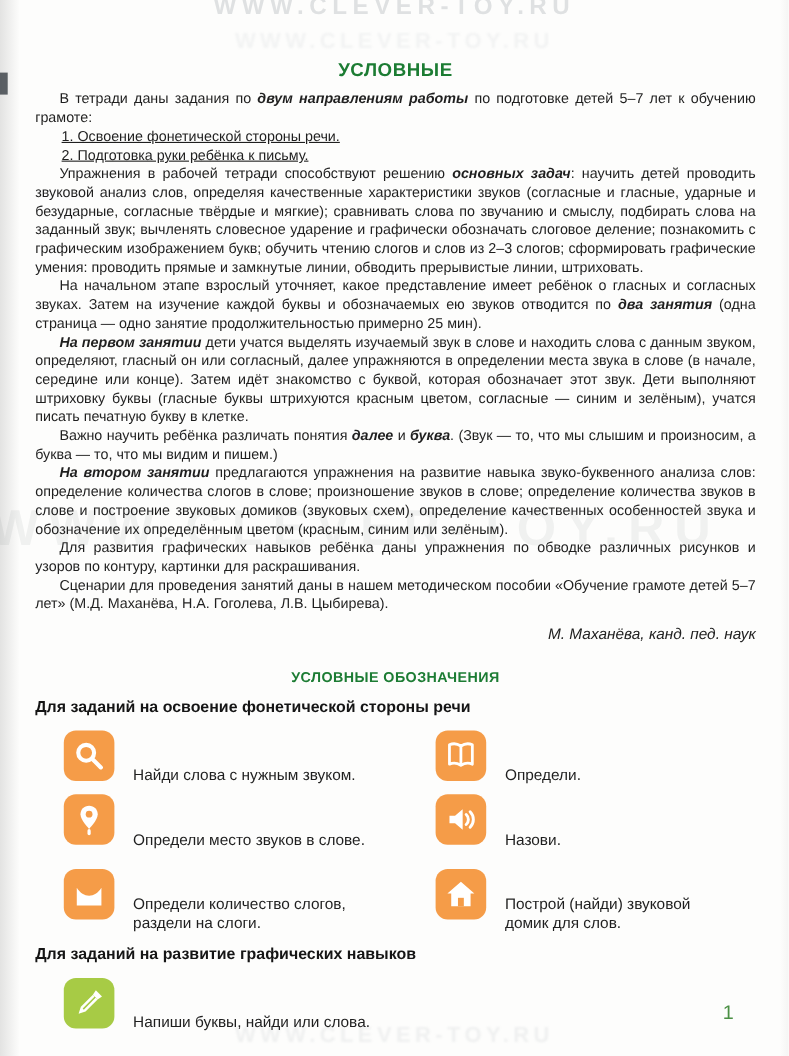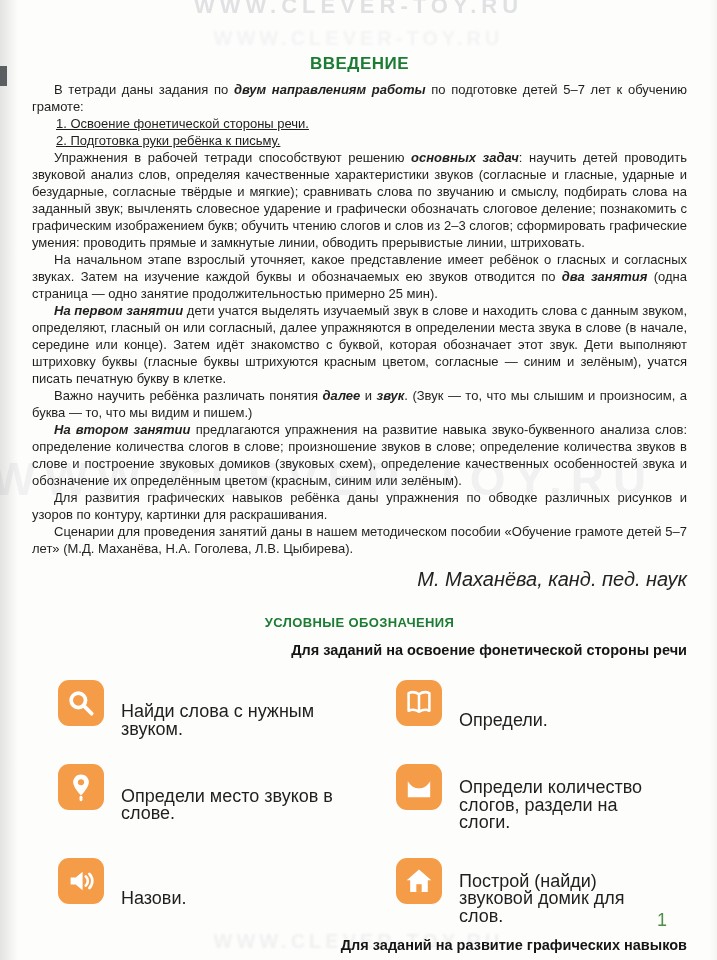--- a/index.html
+++ b/index.html
@@ -47,69 +47,69 @@
   }
   .para {
     margin: 0; text-align: justify;
     font-size: 13px; line-height: 17px;
     text-indent: 22px;
   }
   .para.list { text-indent: 0; padding-left: 24px; text-align: left; text-decoration: underline; }
   .seg-bi { font-weight: 700; font-style: italic; }
   .signature {
     margin: 11px 0 0 0; text-align: right;
-    font-size: 20px; font-style: italic; color: #222;
+    font-size: 14px; font-style: italic; color: #222;
   }
   .legend-title {
     margin: 24px 0 0 0; text-align: center;
     font-size: 13px; font-weight: 700; color: #1c7c33; letter-spacing: 0.4px;
   }
   .legend-subheading {
-    margin: 12px 0 0 0; text-align: right;
+    margin: 12px 0 0 0; text-align: left;
     font-size: 14.5px; font-weight: 700; color: #151515;
   }
   .legend-grid {
     margin-top: 9px; padding: 0 20px 0 26px;
     display: grid; grid-template-columns: 332px 1fr; column-gap: 6px; row-gap: 5px;
   }
   .legend-item { display: flex; align-items: center; gap: 17px; min-height: 48px; }
   .icon-tile {
     flex: 0 0 auto; width: 46px; height: 46px; border-radius: 11px;
     display: flex; align-items: center; justify-content: center;
   }
   .icon-tile svg { width: 32px; height: 32px; display: block; }
-  .legend-label { font-size: 18px; line-height: 17.5px; max-width: 236px; color: #1f1f1f; margin-top: 36px; }
+  .legend-label { font-size: 14px; line-height: 17.5px; max-width: 236px; color: #1f1f1f; margin-top: 36px; }
   .page-number {
     position: absolute; top: 910px; right: 50px;
     font-size: 18px; color: #4b9044; font-weight: 400;
   }
 </style>
 </head>
 <body>
 
 <div class="edge-shade-left"></div>
 <div class="edge-shade-right"></div>
 <div class="scan-artifact"></div>
 
 <div class="watermark wm-top">WWW.CLEVER-TOY.RU</div>
 <div class="watermark wm-top2">WWW.CLEVER-TOY.RU</div>
 <div class="watermark wm-mid">WWW.CLEVER-TOY.RU</div>
 <div class="watermark wm-bottom">WWW.CLEVER-TOY.RU</div>
 
 <div class="content">
 
-  <h1 class="main-title">ВВЕДЕНИЕ</h1>
+  <h1 class="main-title">УСЛОВНЫЕ</h1>
 
   <p class="para"><span>В тетради даны задания по </span><span class="seg-bi">двум направлениям работы</span><span> по подготовке детей 5–7 лет к обучению грамоте:</span></p>
   <p class="para list"><span>1. Освоение фонетической стороны речи.</span></p>
   <p class="para list"><span>2. Подготовка руки ребёнка к письму.</span></p>
   <p class="para"><span>Упражнения в рабочей тетради способствуют решению </span><span class="seg-bi">основных задач</span><span>: научить детей проводить звуковой анализ слов, определяя качественные характеристики звуков (согласные и гласные, ударные и безударные, согласные твёрдые и мягкие); сравнивать слова по звучанию и смыслу, подбирать слова на заданный звук; вычленять словесное ударение и графически обозначать слоговое деление; познакомить с графическим изображением букв; обучить чтению слогов и слов из 2–3 слогов; сформировать графические умения: проводить прямые и замкнутые линии, обводить прерывистые линии, штриховать.</span></p>
   <p class="para"><span>На начальном этапе взрослый уточняет, какое представление имеет ребёнок о гласных и согласных звуках. Затем на изучение каждой буквы и обозначаемых ею звуков отводится по </span><span class="seg-bi">два занятия</span><span> (одна страница — одно занятие продолжительностью примерно 25 мин).</span></p>
   <p class="para"><span class="seg-bi">На первом занятии</span><span> дети учатся выделять изучаемый звук в слове и находить слова с данным звуком, определяют, гласный он или согласный, далее упражняются в определении места звука в слове (в начале, середине или конце). Затем идёт знакомство с буквой, которая обозначает этот звук. Дети выполняют штриховку буквы (гласные буквы штрихуются красным цветом, согласные — синим и зелёным), учатся писать печатную букву в клетке.</span></p>
-  <p class="para"><span>Важно научить ребёнка различать понятия </span><span class="seg-bi">далее</span><span> и </span><span class="seg-bi">звук</span><span>. (Звук — то, что мы слышим и произносим, а буква — то, что мы видим и пишем.)</span></p>
+  <p class="para"><span>Важно научить ребёнка различать понятия </span><span class="seg-bi">далее</span><span> и </span><span class="seg-bi">буква</span><span>. (Звук — то, что мы слышим и произносим, а буква — то, что мы видим и пишем.)</span></p>
   <p class="para"><span class="seg-bi">На втором занятии</span><span> предлагаются упражнения на развитие навыка звуко-буквенного анализа слов: определение количества слогов в слове; произношение звуков в слове; определение количества звуков в слове и построение звуковых домиков (звуковых схем), определение качественных особенностей звука и обозначение их определённым цветом (красным, синим или зелёным).</span></p>
   <p class="para"><span>Для развития графических навыков ребёнка даны упражнения по обводке различных рисунков и узоров по контуру, картинки для раскрашивания.</span></p>
   <p class="para"><span>Сценарии для проведения занятий даны в нашем методическом пособии «Обучение грамоте детей 5–7 лет» (М.Д. Маханёва, Н.А. Гоголева, Л.В. Цыбирева).</span></p>
 
   <p class="signature">М. Маханёва, канд. пед. наук</p>
 
   <h2 class="legend-title">УСЛОВНЫЕ ОБОЗНАЧЕНИЯ</h2>
 
   <h3 class="legend-subheading">Для заданий на освоение фонетической стороны речи</h3>
 
@@ -142,40 +142,40 @@
           <circle cx="12" cy="8.4" r="2.3" fill="#f59c48"></circle>
           <line x1="12" y1="19.6" x2="12" y2="21.6" stroke="#fff" stroke-width="2.2" stroke-linecap="round"></line>
         </svg>
       </span>
       <span class="legend-label">Определи место звуков в слове.</span>
     </div>
 
     <div class="legend-item">
       <span class="icon-tile" style="background:#f59c48">
         <svg viewBox="0 0 24 24">
-          <path d="M3.6 7.6 C6.1 11.3 8.7 13 12 13 C15.3 13 17.9 11.3 20.4 7.6 V19.6 H3.6 Z" fill="#fff"></path>
-        </svg>
-      </span>
-      <span class="legend-label">Определи количество слогов, раздели на слоги.</span>
-    </div>
-
-    <div class="legend-item">
-      <span class="icon-tile" style="background:#f59c48">
-        <svg viewBox="0 0 24 24">
           <path d="M4.2 9.4 H8 L13.2 5 V19 L8 14.6 H4.2 Z" fill="#fff"></path>
           <path d="M15.6 8.6 A4.6 4.6 0 0 1 15.6 15.4" stroke="#fff" stroke-width="2" fill="none" stroke-linecap="round"></path>
           <path d="M18.3 6.7 A7.5 7.5 0 0 1 18.3 17.3" stroke="#fff" stroke-width="2" fill="none" stroke-linecap="round"></path>
         </svg>
       </span>
       <span class="legend-label">Назови.</span>
     </div>
 
     <div class="legend-item">
       <span class="icon-tile" style="background:#f59c48">
         <svg viewBox="0 0 24 24">
+          <path d="M3.6 7.6 C6.1 11.3 8.7 13 12 13 C15.3 13 17.9 11.3 20.4 7.6 V19.6 H3.6 Z" fill="#fff"></path>
+        </svg>
+      </span>
+      <span class="legend-label">Определи количество слогов, раздели на слоги.</span>
+    </div>
+
+    <div class="legend-item">
+      <span class="icon-tile" style="background:#f59c48">
+        <svg viewBox="0 0 24 24">
           <path d="M12 3.4 L21.2 11.4 H18.6 V20.2 H5.4 V11.4 H2.8 Z" fill="#fff"></path>
           <rect x="10" y="14.4" width="4" height="5.8" fill="#f59c48"></rect>
         </svg>
       </span>
       <span class="legend-label">Построй (найди) звуковой домик для слов.</span>
     </div>
 
   </div>
 
   <h3 class="legend-subheading">Для заданий на развитие графических навыков</h3>

